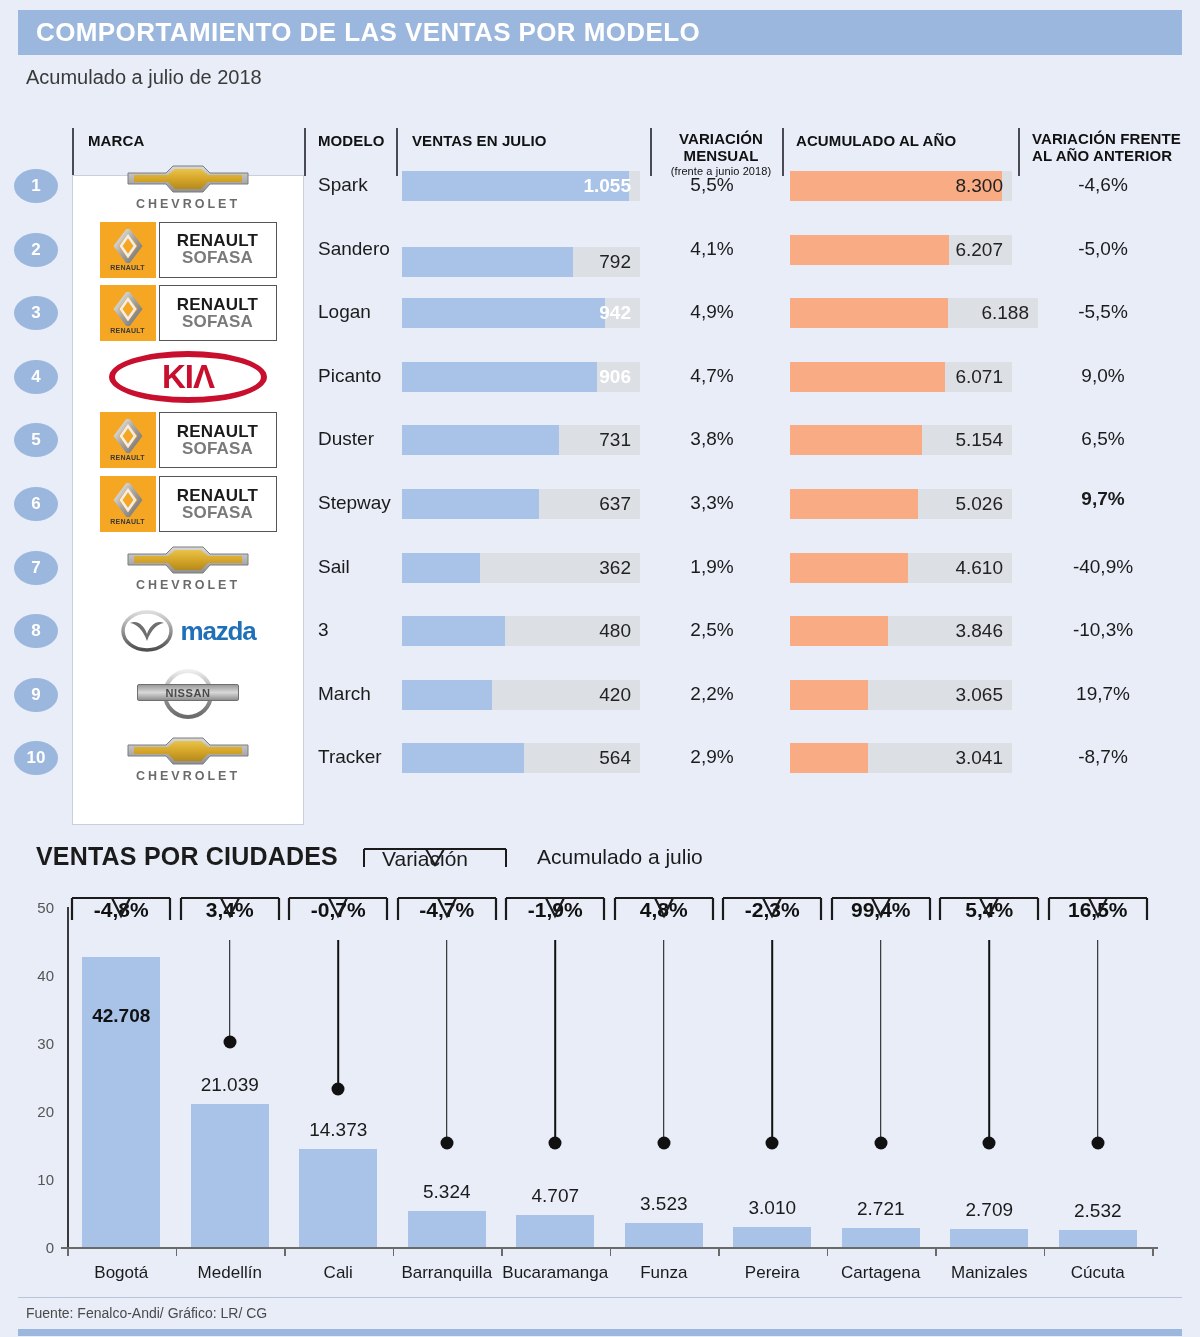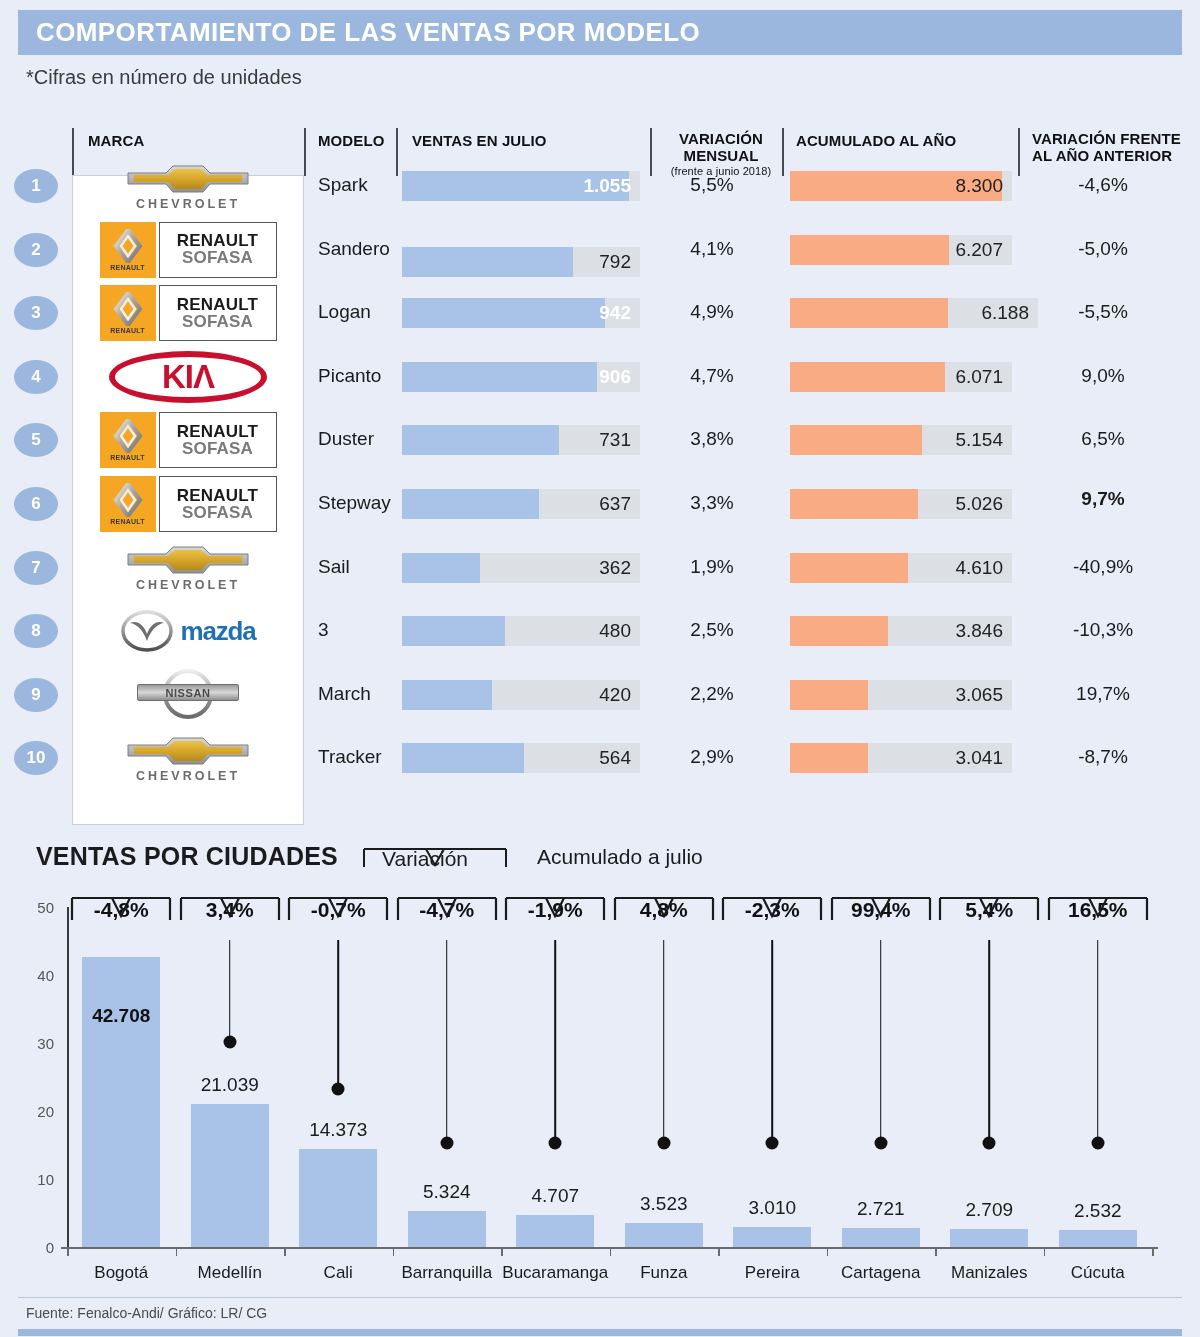--- a/index.html
+++ b/index.html
@@ -144,21 +144,21 @@
   #footer-bar { position: absolute; left: 18px; top: 1329px; width: 1164px; height: 7px; background:#9cb7de; }
 </style>
 </head>
 <body>
 
 <div id="title-bar">
   <span class="title-text">COMPORTAMIENTO DE LAS VENTAS POR MODELO</span>
 </div>
 
 <div id="subtitle-block">
-  <div>*Cifras en número de unidades</div>
+  <div>Acumulado a julio de 2018</div>
 </div>
 
 <div id="table-head">
   <div class="col-div" style="left:72px; top:10px; height:48px;"></div>
   <div class="col-head" style="left:88px; top:14px;">MARCA</div>
 
   <div class="col-div" style="left:304px; top:10px; height:48px;"></div>
   <div class="col-head" style="left:318px; top:14px;">MODELO</div>
 
   <div class="col-div" style="left:396px; top:10px; height:48px;"></div>

